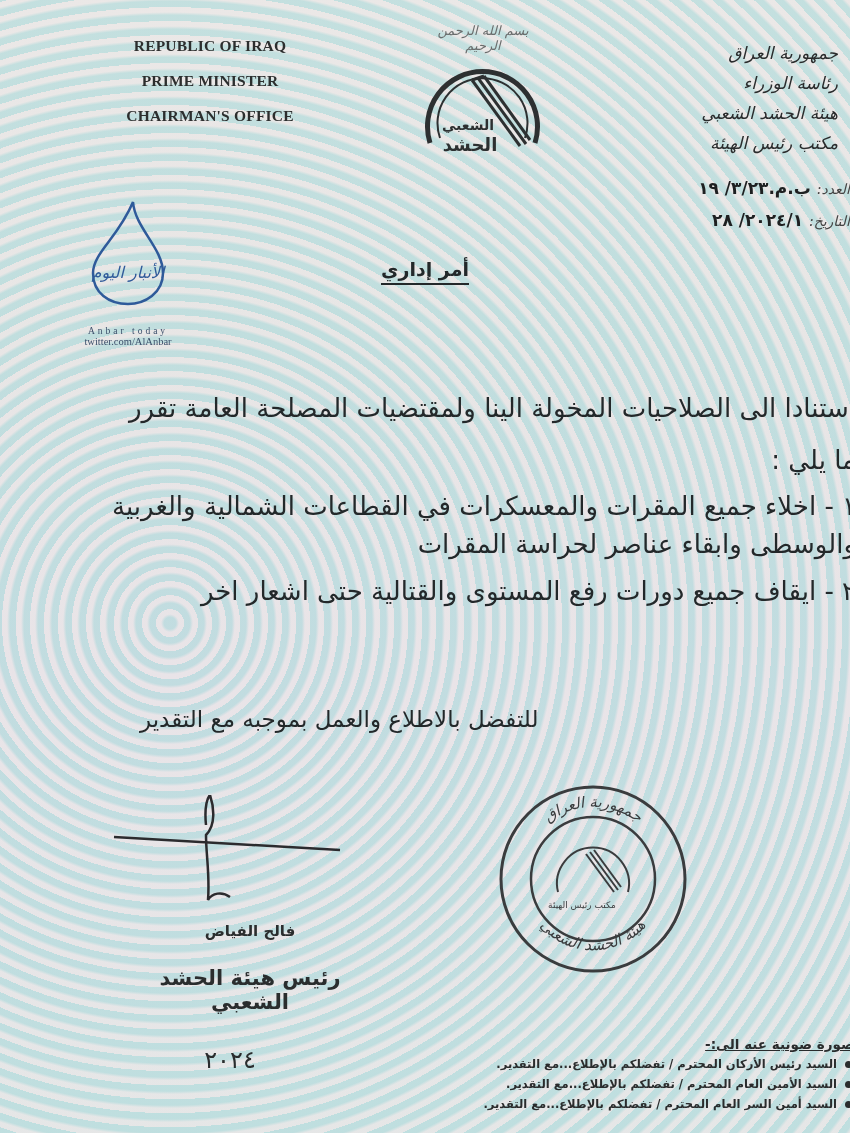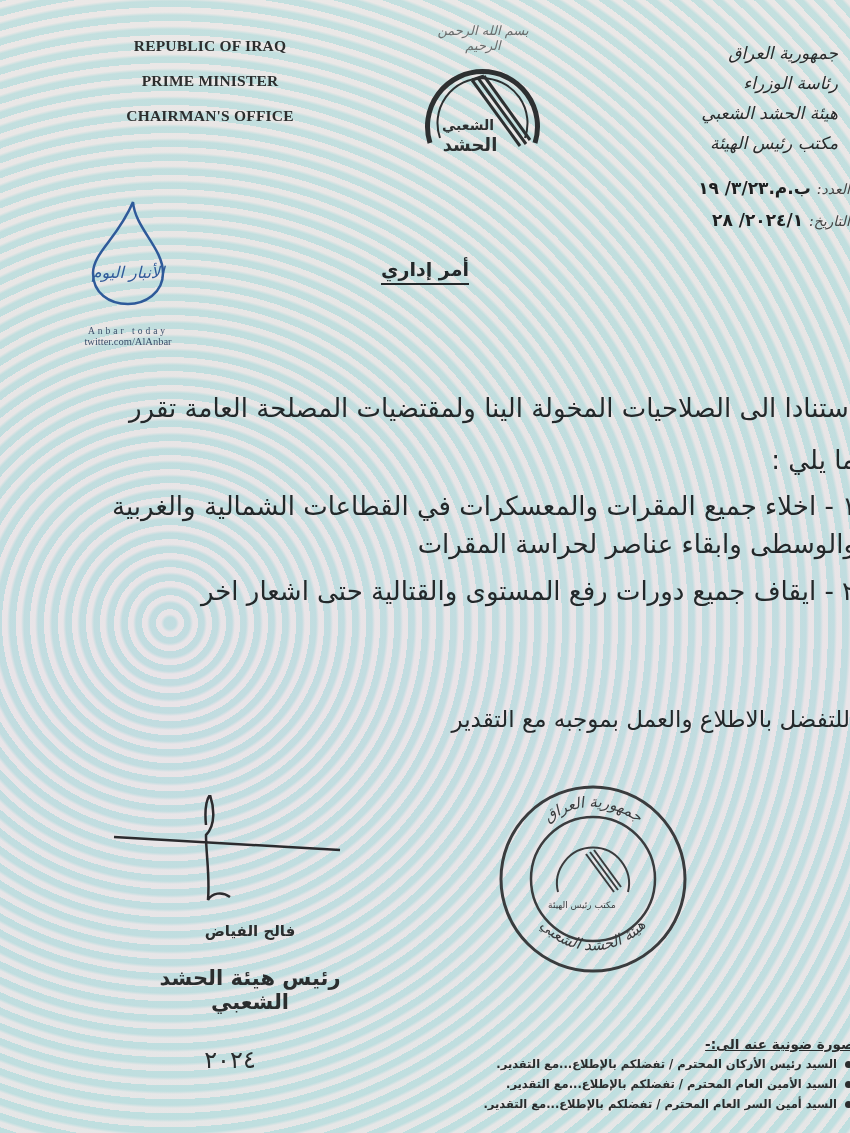--- a/index.html
+++ b/index.html
@@ -59,21 +59,21 @@
 
     
     .body-text {
       position: absolute; right: 0; width: 850px; direction: rtl; text-align: right;
       font-family: "DejaVu Sans", sans-serif; font-size: 26px; color: #23282a;
       font-weight: 500;
     }
     .body-text .ln { position: absolute; right: -6px; white-space: nowrap; }
 
     .closing {
-      position: absolute; top: 706px; left: 0; width: 850px; text-align: right;
+      position: absolute; top: 706px; left: 0; width: 850px; text-align: left;
       direction: rtl; font-family: "DejaVu Sans", sans-serif; font-size: 23px; color: #23282a;
       padding-left: 140px;
     }
 
     
     .sig-svg { position: absolute; left: 110px; top: 795px; width: 240px; height: 110px; }
     .signer {
       position: absolute; left: 120px; width: 260px; text-align: center; direction: rtl;
       font-family: "DejaVu Sans", sans-serif; font-weight: bold; color: #2a2d2e;
     }

